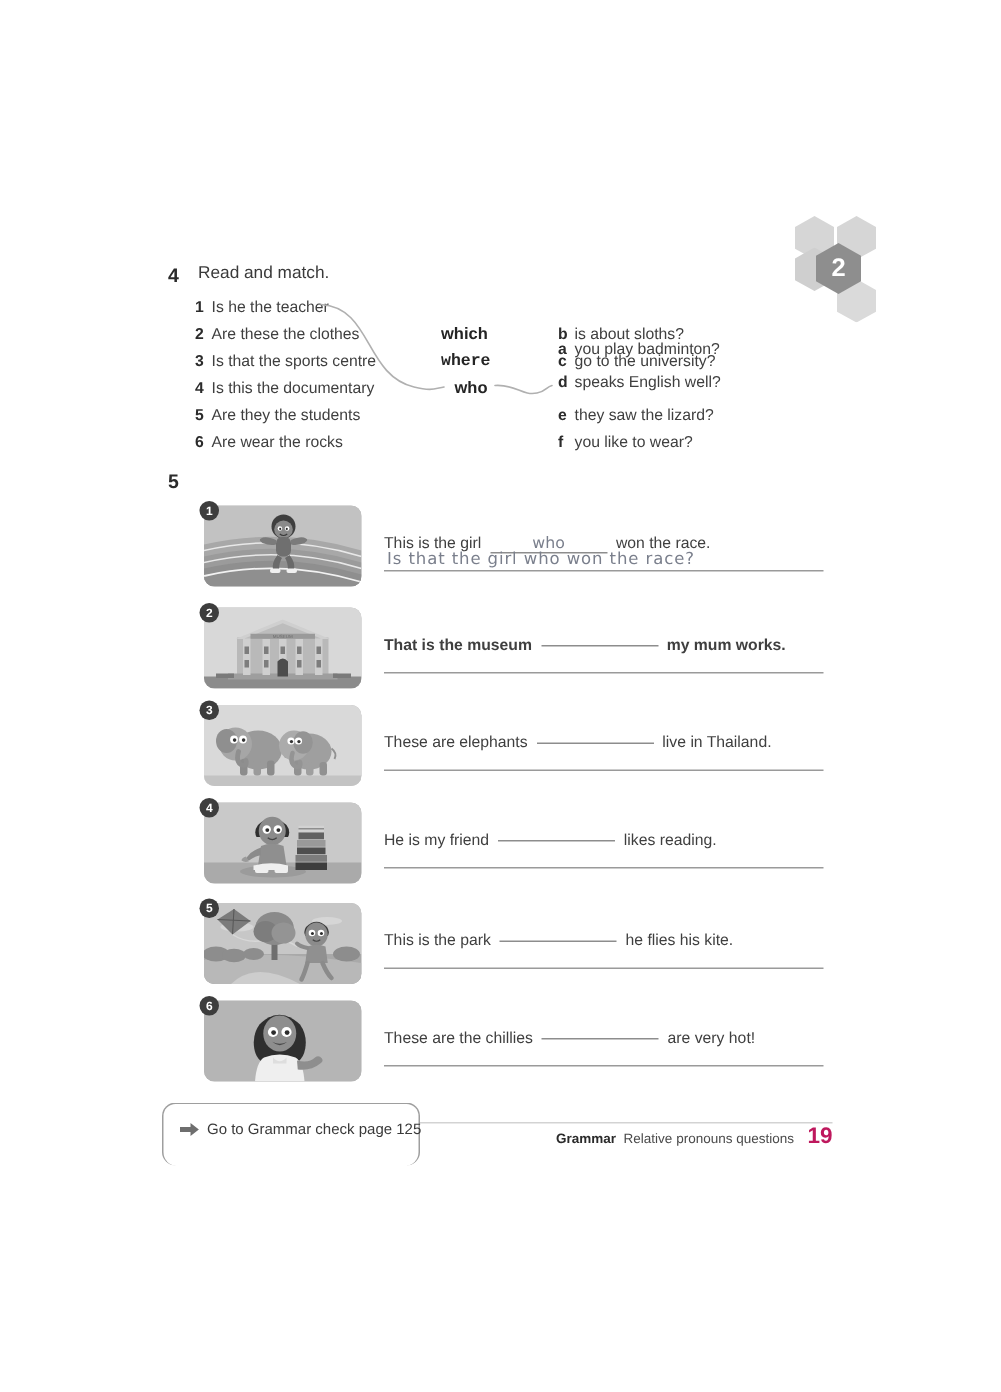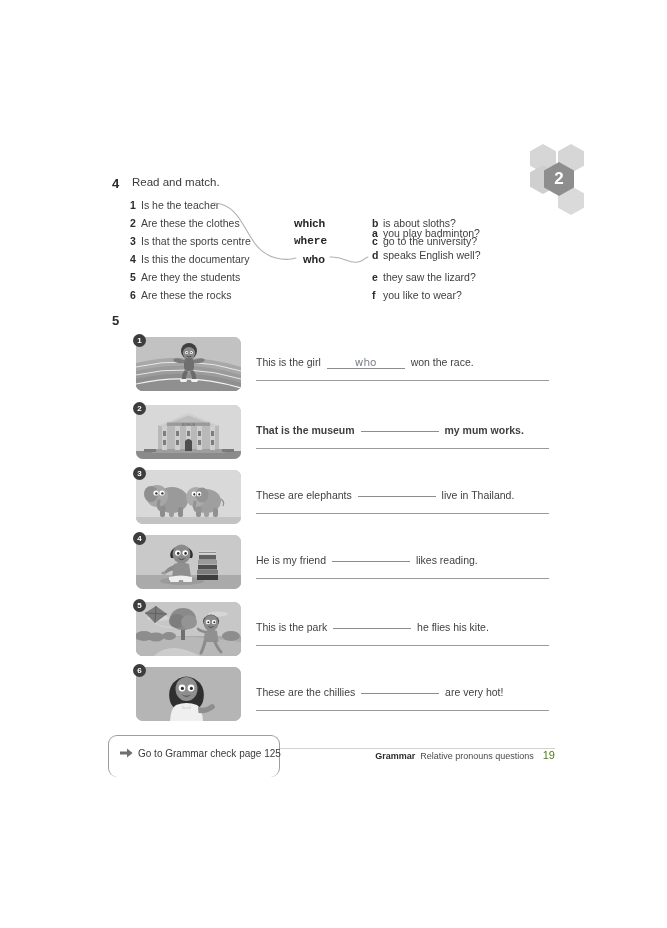--- a/index.html
+++ b/index.html
@@ -193,23 +193,23 @@
     font-size: 9px;
     color: #4a4a4a;
     white-space: nowrap;
     display: flex;
     align-items: baseline;
     gap: 5px;
     margin-left: 13px;
   }
   .foot-right .bold { font-weight: bold; color:#2b2b2b; }
   .foot-right .pageno {
-    font-weight: normal;
-    font-size: 11px;
-    color: #4d7c0f;
+    font-weight: bold;
+    font-size: 15px;
+    color: #be185d;
     margin-left: 4px;
   }
 </style>
 </head>
 <body>
 
 <div class="page">
 
   <div class="unit-badge">
     <div class="hex h1"></div>
@@ -233,21 +233,21 @@
   <div class="m-left" style="left:130px; top:235px;">
     <span class="lbl">3</span><span>Is that the sports centre</span>
   </div>
   <div class="m-left" style="left:130px; top:253px;">
     <span class="lbl">4</span><span>Is this the documentary</span>
   </div>
   <div class="m-left" style="left:130px; top:271px;">
     <span class="lbl">5</span><span>Are they the students</span>
   </div>
   <div class="m-left" style="left:130px; top:289px;">
-    <span class="lbl">6</span><span>Are these the rocks</span>
+    <span class="lbl">6</span><span>Are wear the rocks</span>
   </div>
 
   <div class="m-mid" style="left:294px; top:217px;">which</div>
   <div class="m-mid" style="left:294px; top:235px;font-family:Liberation Mono, monospace;">where</div>
   <div class="m-mid" style="left:303px; top:253px;">who</div>
 
   <div class="m-right" style="left:372px; top:211px;margin-top:16px;">
     <span class="lbl">a</span><span>you play badminton?</span>
   </div>
   <div class="m-right" style="left:372px; top:217px;">
@@ -300,20 +300,21 @@
         <rect x="55" y="42" width="7" height="3" rx="1.4" fill="#f0f0f0"></rect>
       </g>
     </svg>
   </div>
   <div class="sentence" style="left:256px; top:356px;">
     <span>This is the girl</span>
     <span class="gap filled" style="width:78px;">who</span>
     <span>won the race.</span>
   </div>
   <div class="answer-line" style="left:256px; top:380px; width:293px;"></div>
+  <div class="handwrite" style="left:258px; top:366px;">Is that the girl who won the race?</div>
 
   <div class="bullet" style="left:133px; top:402px;">2</div>
   <div class="thumb" style="left:136px; top:405px;">
     <svg width="105" height="54" viewBox="0 0 105 54">
       <rect width="105" height="54" fill="#d8d8d8"></rect>
       <rect y="46" width="105" height="8" fill="#8b8b8b"></rect>
       <rect x="22" y="20" width="61" height="27" fill="#b9b9b9"></rect>
       <rect x="16" y="44" width="73" height="4" fill="#9e9e9e"></rect>
       <path d="M52.5 8 L84 21 L21 21 Z" fill="#cfcfcf"></path>
       <path d="M52.5 10.5 L78 20.6 L27 20.6 Z" fill="#bdbdbd"></path>

